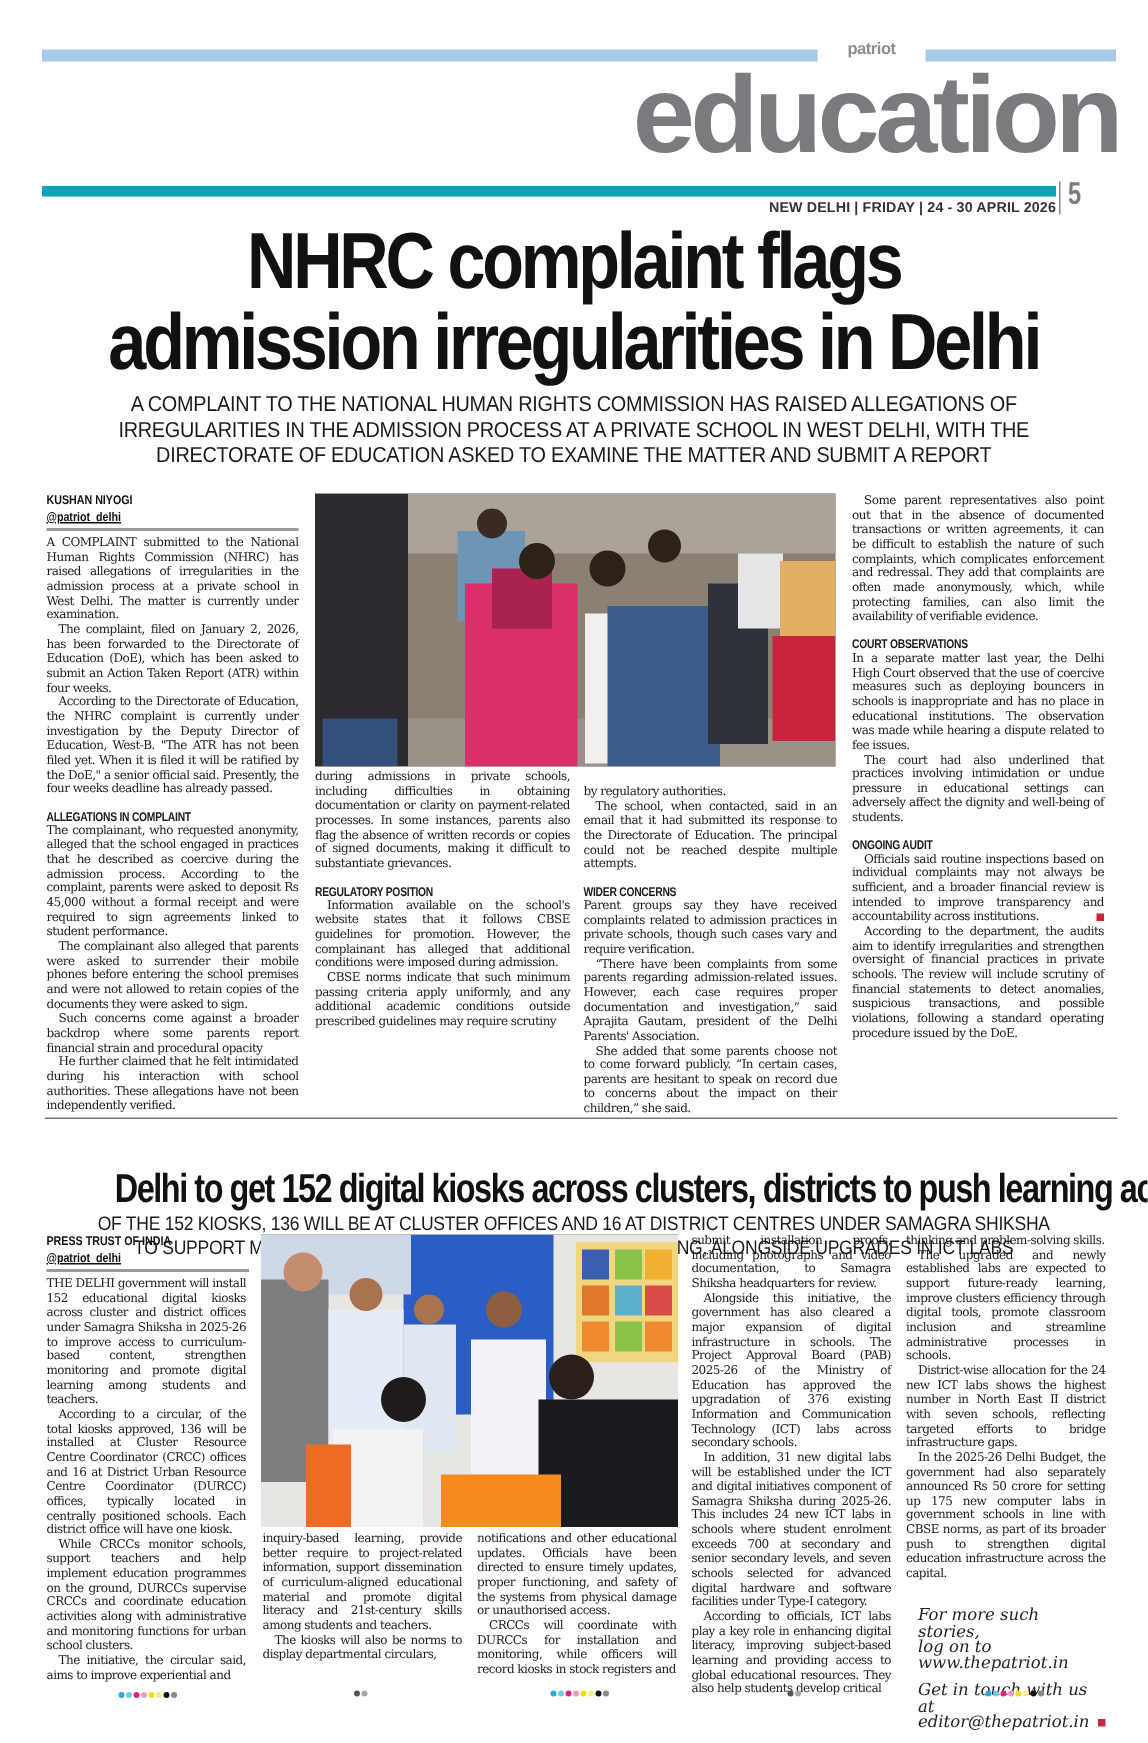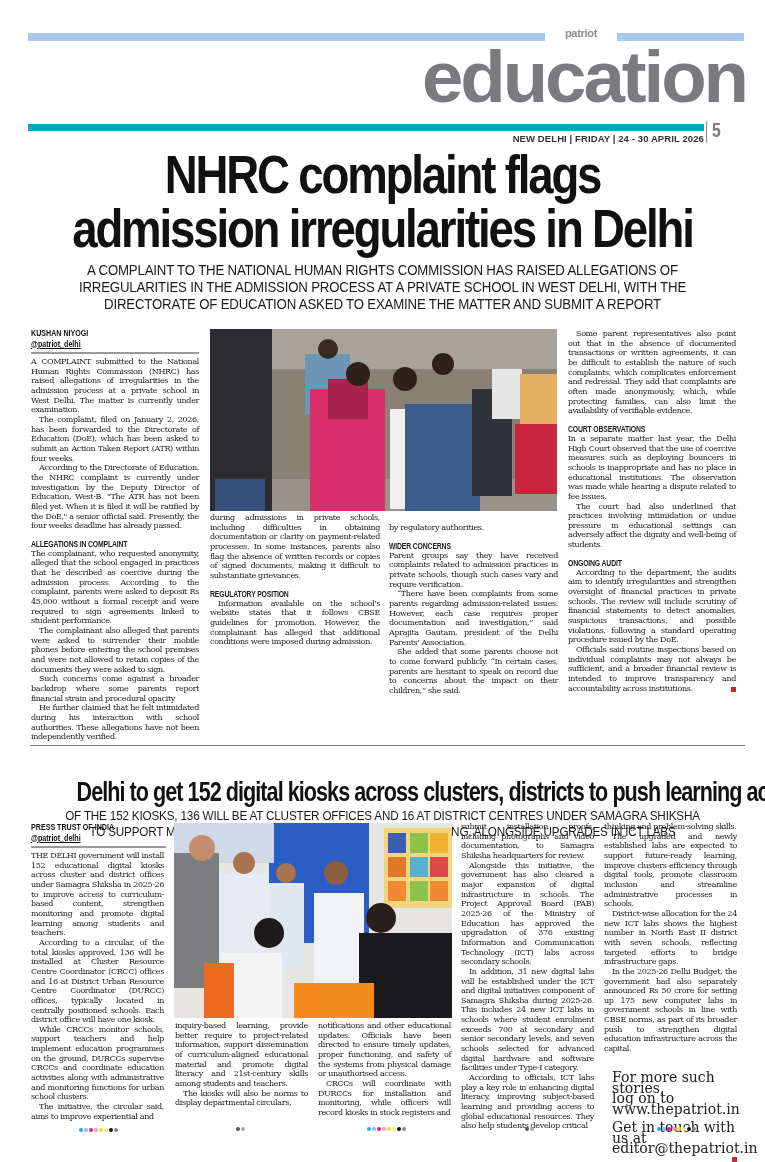--- a/index.html
+++ b/index.html
@@ -37,21 +37,21 @@
   
   .photo { overflow: hidden; background: #776; }
   .photo svg { display: block; }
 
   .rule-mid { left: 30px; top: 745px; width: 715px; height: 1px; background: #777; }
 
   
   .hl2 { left: 0; top: 777px; width: 765px; text-align: center; font-family: "Liberation Sans", sans-serif; font-weight: bold; font-size: 27px; line-height: 30px; color: #111; letter-spacing: -1.2px; transform: scaleX(0.8); transform-origin: center; white-space: nowrap; }
   .deck2 { left: 20px; top: 808px; width: 725px; text-align: center; font-family: "Liberation Sans", sans-serif; font-size: 13px; line-height: 15.5px; color: #1a1a1a; transform: scaleX(0.9); transform-origin: center; letter-spacing: -0.2px; }
 
-  .promo { font-family: "DejaVu Serif", serif; font-size: 14px; line-height: 10.5px; color: #222; }
+  .promo { font-family: "DejaVu Serif", serif; font-style: italic; font-size: 11px; line-height: 10.5px; color: #222; }
 
   .regmark { display: flex; gap: 1px; }
   .regmark span { width: 4px; height: 4px; border-radius: 50%; display: inline-block; }
 </style>
 </head>
 <body>
 
 <div class="abs bar-top"></div>
 <div class="abs brand-gap"></div>
 <div class="abs brand">patriot</div>
@@ -104,38 +104,40 @@
     <rect x="282" y="40" width="30" height="50" fill="#e6e6e6"></rect>
     <rect x="305" y="95" width="42" height="70" fill="#c8243c"></rect>
     <rect x="310" y="45" width="37" height="50" fill="#e2b060"></rect>
   </svg>
 </div>
 
 <div class="abs col" style="left:210px; top:513px; width:170px;">
   <p>during admissions in private schools, including difficulties in obtaining documentation or clarity on payment-related processes. In some instances, parents also flag the absence of written records or copies of signed documents, making it difficult to substantiate grievances.</p>
   <div class="sub">REGULATORY POSITION</div>
   <p class="ind">Information available on the school's website states that it follows CBSE guidelines for promotion. However, the complainant has alleged that additional conditions were imposed during admission.</p>
+  <p class="ind">CBSE norms indicate that such minimum passing criteria apply uniformly, and any additional academic conditions outside prescribed guidelines may require scrutiny</p>
 </div>
 
 <div class="abs col" style="left:389px; top:513px; width:169px;margin-top:10px;">
   <p>by regulatory authorities.</p>
+  <p class="ind">The school, when contacted, said in an email that it had submitted its response to the Directorate of Education. The principal could not be reached despite multiple attempts.</p>
   <div class="sub">WIDER CONCERNS</div>
   <p>Parent groups say they have received complaints related to admission practices in private schools, though such cases vary and require verification.</p>
   <p class="ind">“There have been complaints from some parents regarding admission-related issues. However, each case requires proper documentation and investigation,” said Aprajita Gautam, president of the Delhi Parents' Association.</p>
   <p class="ind">She added that some parents choose not to come forward publicly. “In certain cases, parents are hesitant to speak on record due to concerns about the impact on their children,” she said.</p>
 </div>
 
 <div class="abs col" style="left:568px; top:329px; width:168px;">
   <p class="ind">Some parent representatives also point out that in the absence of documented transactions or written agreements, it can be difficult to establish the nature of such complaints, which complicates enforcement and redressal. They add that complaints are often made anonymously, which, while protecting families, can also limit the availability of verifiable evidence.</p>
   <div class="sub">COURT OBSERVATIONS</div>
   <p>In a separate matter last year, the Delhi High Court observed that the use of coercive measures such as deploying bouncers in schools is inappropriate and has no place in educational institutions. The observation was made while hearing a dispute related to fee issues.</p>
   <p class="ind">The court had also underlined that practices involving intimidation or undue pressure in educational settings can adversely affect the dignity and well-being of students.</p>
   <div class="sub">ONGOING AUDIT</div>
+  <p class="ind"><span>Officials said routine inspections based on individual complaints may not always be sufficient, and a broader financial review is intended to improve transparency and accountability across institutions.</span><span class="end-mark"></span></p>
   <p class="ind">According to the department, the audits aim to identify irregularities and strengthen oversight of financial practices in private schools. The review will include scrutiny of financial statements to detect anomalies, suspicious transactions, and possible violations, following a standard operating procedure issued by the DoE.</p>
-  <p class="ind"><span>Officials said routine inspections based on individual complaints may not always be sufficient, and a broader financial review is intended to improve transparency and accountability across institutions.</span><span class="end-mark"></span></p>
 </div>
 
 <div class="abs rule-mid"></div>
 
 <div class="abs hl2">Delhi to get 152 digital kiosks across clusters, districts to push learning access in schools</div>
 <div class="abs deck2">OF THE 152 KIOSKS, 136 WILL BE AT CLUSTER OFFICES AND 16 AT DISTRICT CENTRES UNDER SAMAGRA SHIKSHA TO SUPPORT MONITORING, COORDINATION AND DIGITAL LEARNING, ALONGSIDE UPGRADES IN ICT LABS</div>
 
 <div class="abs" style="left:31px; top:822px; width:135px;">
   <div class="byline">PRESS TRUST OF INDIA</div>
   <div class="byline" style="text-decoration:underline;">@patriot_delhi</div>

